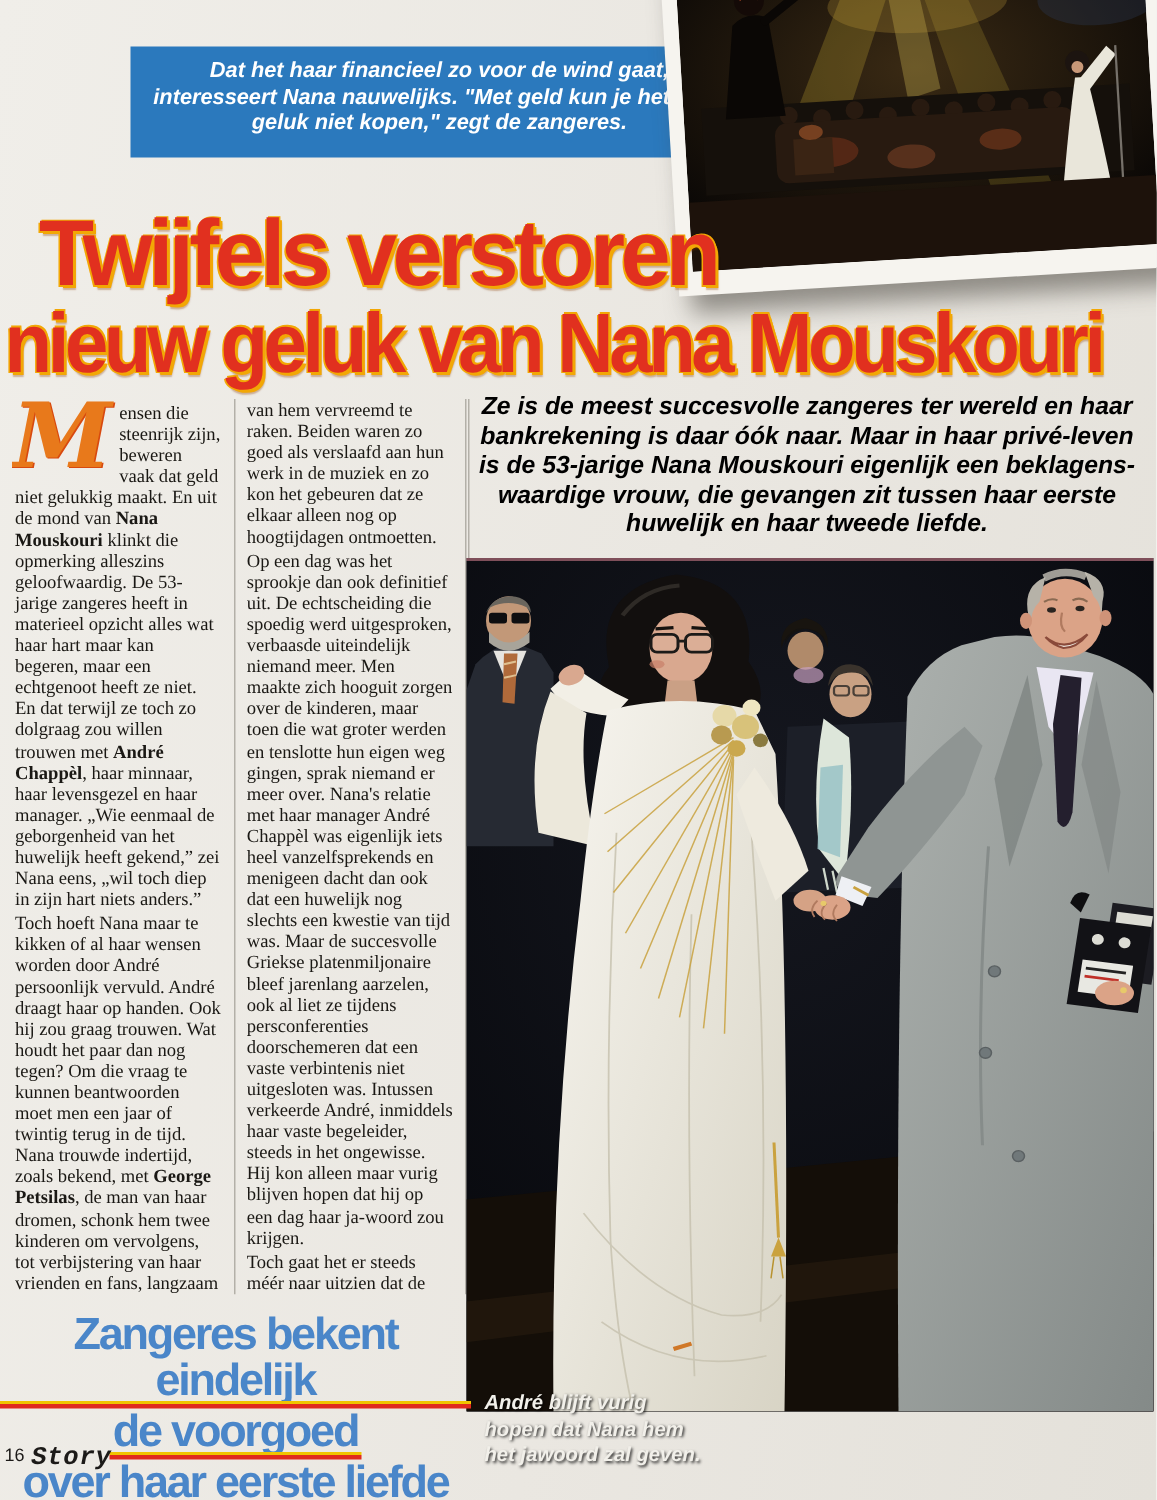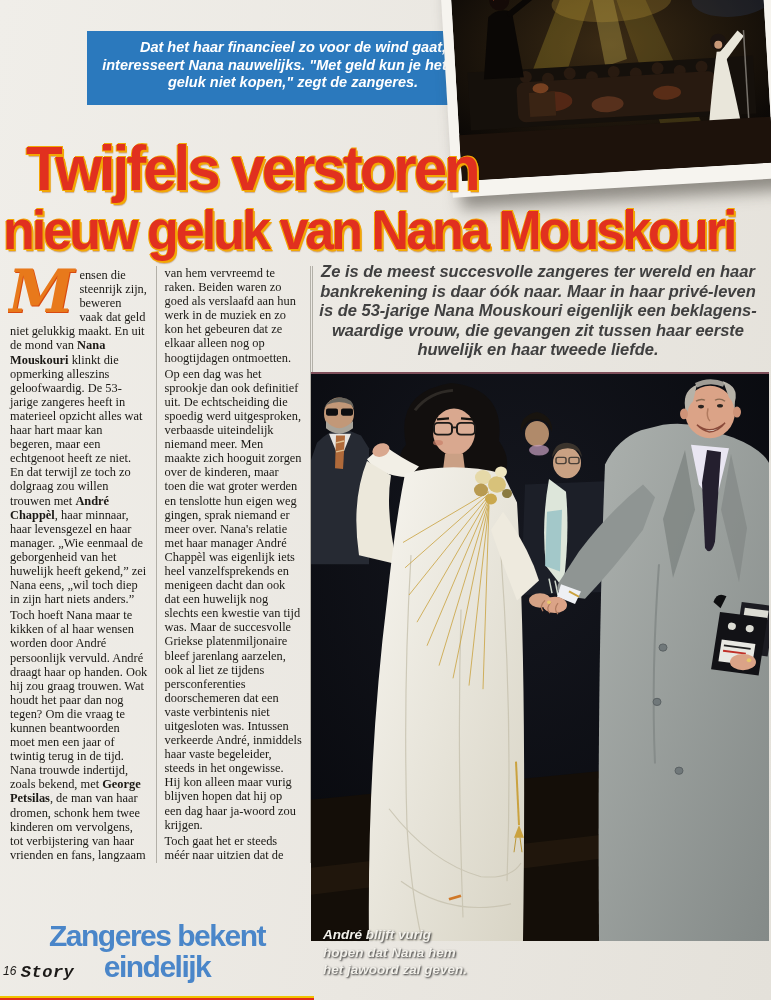--- a/index.html
+++ b/index.html
@@ -26,21 +26,21 @@
   .headline{
     position:absolute;color:#e1301f;font-weight:bold;letter-spacing:-3px;
     text-shadow:2px 2px 0 #f2a705,-1px 1px 0 #f2a705,1px -1px 0 #f2a705,2px 3px 1px rgba(140,60,0,.35);
     white-space:nowrap;transform-origin:left top;
   }
   .headline-1{left:26px;top:133px;font-size:60px;transform:scale(1,1.04);}
   .headline-2{left:3px;top:197px;font-size:53px;transform:scale(.98,1.06);}
   
   .intro{
     position:absolute;left:306px;top:262px;width:464px;
-    color:#404040;font-weight:bold;font-style:italic;font-size:16.5px;
+    color:#000000;font-weight:bold;font-style:italic;font-size:16.5px;
     line-height:19.5px;text-align:center;white-space:pre-line;
   }
   
   .article{
     position:absolute;left:8px;top:266px;width:296px;height:597px;
     column-count:2;column-gap:13px;column-rule:1px solid #b3b0a8;
     border-right:1px solid #b3b0a8;padding-right:8px;box-sizing:content-box;
     font-family:"Liberation Serif","DejaVu Serif",serif;
     font-size:12.4px;line-height:14.1px;color:#1a1814;overflow:hidden;
     text-align:left;
@@ -50,28 +50,28 @@
     float:left;font-family:"DejaVu Serif",serif;font-style:italic;font-weight:bold;
     font-size:60px;line-height:46px;color:#e8791b;padding:2px 5px 0 0;
     text-shadow:1px 1px 0 #d8490f;
   }
   
   .bottom-headline{
     position:absolute;left:0;top:874px;width:314px;text-align:center;
     color:#4a86c9;font-weight:bold;font-size:30px;line-height:31px;letter-spacing:-1.5px;
   }
   .bottom-headline .hl-line{display:block;}
-  .bottom-headline .hl-u{position:relative;display:inline-block;padding:0 2px 19px 2px;margin-top:46px;}
+  .bottom-headline .hl-u{position:relative;display:inline-block;padding:0 2px 3px 2px;}
   .bottom-headline .hl-u::after{
     content:"";position:absolute;left:0;right:0;bottom:0;height:5px;
     background:linear-gradient(to bottom,#f0c400 0 2px,#e02a1e 2px 5px);
   }
   
   .footer{position:absolute;left:3px;top:963px;color:#1c1a18;}
-  .footer .pageno{font-size:12px;vertical-align:2px;font-style:italic;}
+  .footer .pageno{font-size:12px;vertical-align:2px;}
   .footer .mag{font-size:17px;font-weight:bold;font-style:italic;letter-spacing:.5px;font-family:Liberation Mono, monospace;}
   
   .main-photo{
     position:absolute;left:311px;top:372px;width:458px;height:569px;
     background:#0a0b10;border-top:2px solid rgba(205,125,140,.6);box-sizing:border-box;
   }
   .main-photo svg{display:block;width:100%;height:100%;}
   .main-caption{
     position:absolute;left:12px;top:552px;color:#f2f0ea;font-weight:bold;font-style:italic;
     font-size:13.5px;line-height:17.5px;white-space:pre-line;

